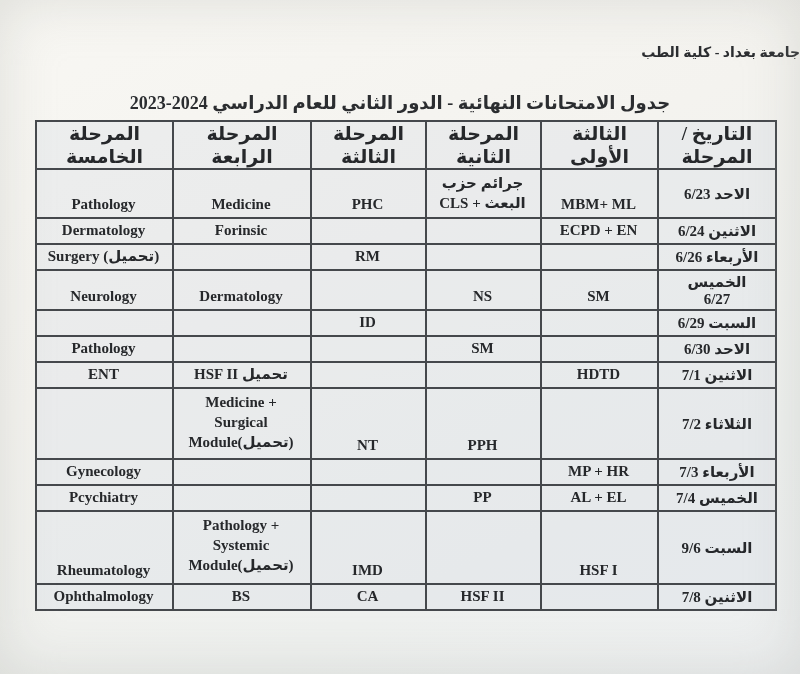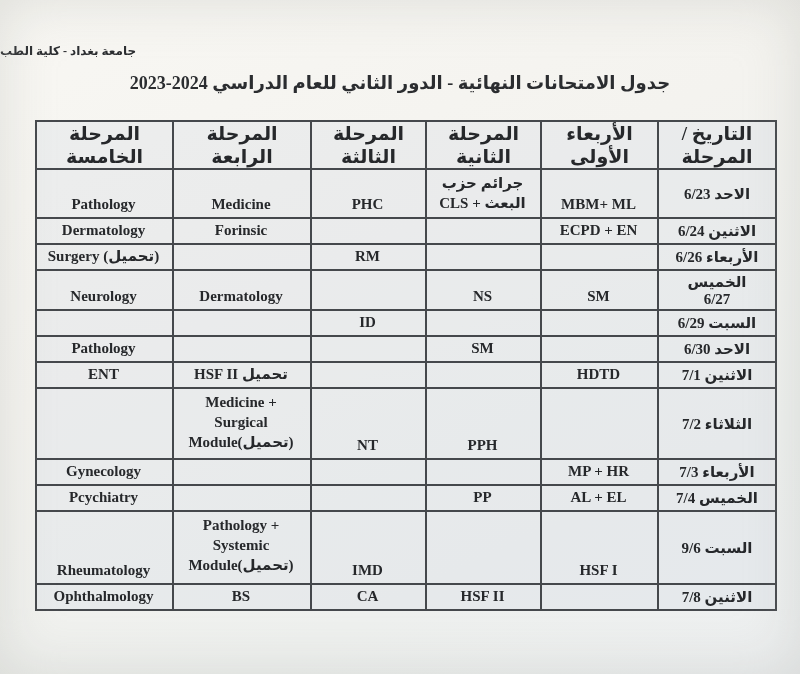--- a/index.html
+++ b/index.html
@@ -22,30 +22,30 @@
     position: absolute;
     inset: 0;
     box-shadow: inset 0 0 55px rgba(168,170,165,0.32);
     pointer-events: none;
   }
   .title-line-1 {
     position: absolute;
     top: 44px;
     left: 0;
     width: 100%;
-    text-align: left;
+    text-align: right;
     direction: rtl;
-    font-size: 12px;
+    font-size: 14px;
     font-weight: bold;
     color: #2b2d30;
     letter-spacing: 0.2px;
   }
   .title-line-2 {
     position: absolute;
-    top: 72px;
+    top: 92px;
     left: 0;
     width: 100%;
     text-align: center;
     direction: rtl;
     font-size: 18px;
     font-weight: bold;
     color: #2b2d30;
     letter-spacing: 0.2px;
   }
   table.schedule {
@@ -101,21 +101,21 @@
         <col style="width: 118px;">
         <col style="width: 117px;">
         <col style="width: 115px;">
         <col style="width: 115px;">
         <col style="width: 138px;">
         <col style="width: 137px;">
       </colgroup>
     <thead>
       <tr>
         <th>التاريخ / المرحلة</th>
-        <th>الأربعاء الأولى</th>
+        <th>الثالثة الأولى</th>
         <th>المرحلة الثانية</th>
         <th>المرحلة الثالثة</th>
         <th>المرحلة الرابعة</th>
         <th>المرحلة الخامسة</th>
       </tr>
     </thead>
     <tbody>
         <tr style="height: 49px;">
           <td dir="auto" class="date-cell">الاحد 6/23</td>
           <td dir="auto" class="stage-cell">MBM+ ML</td>

